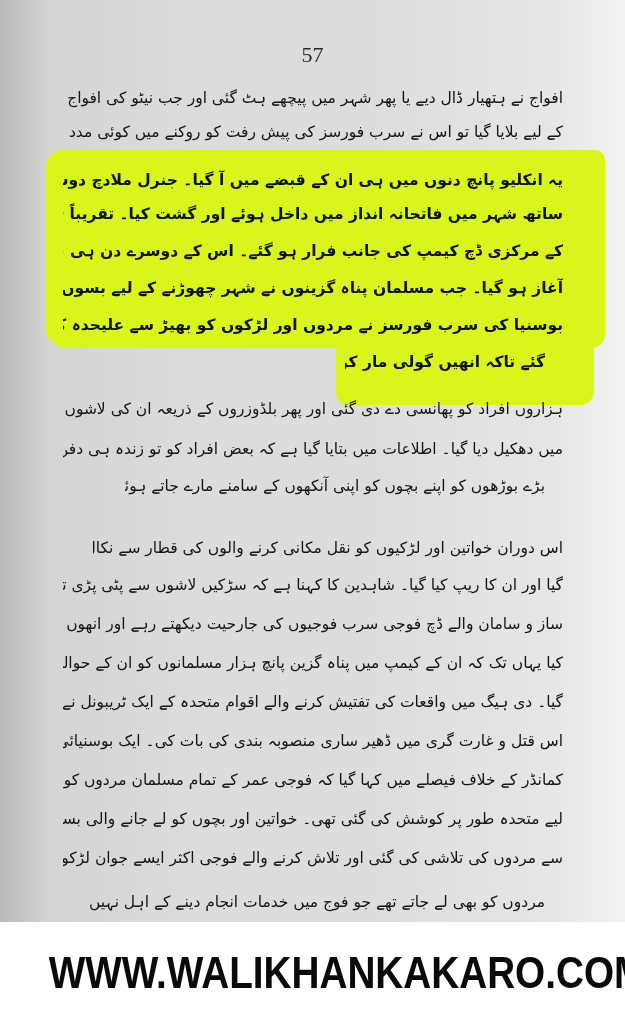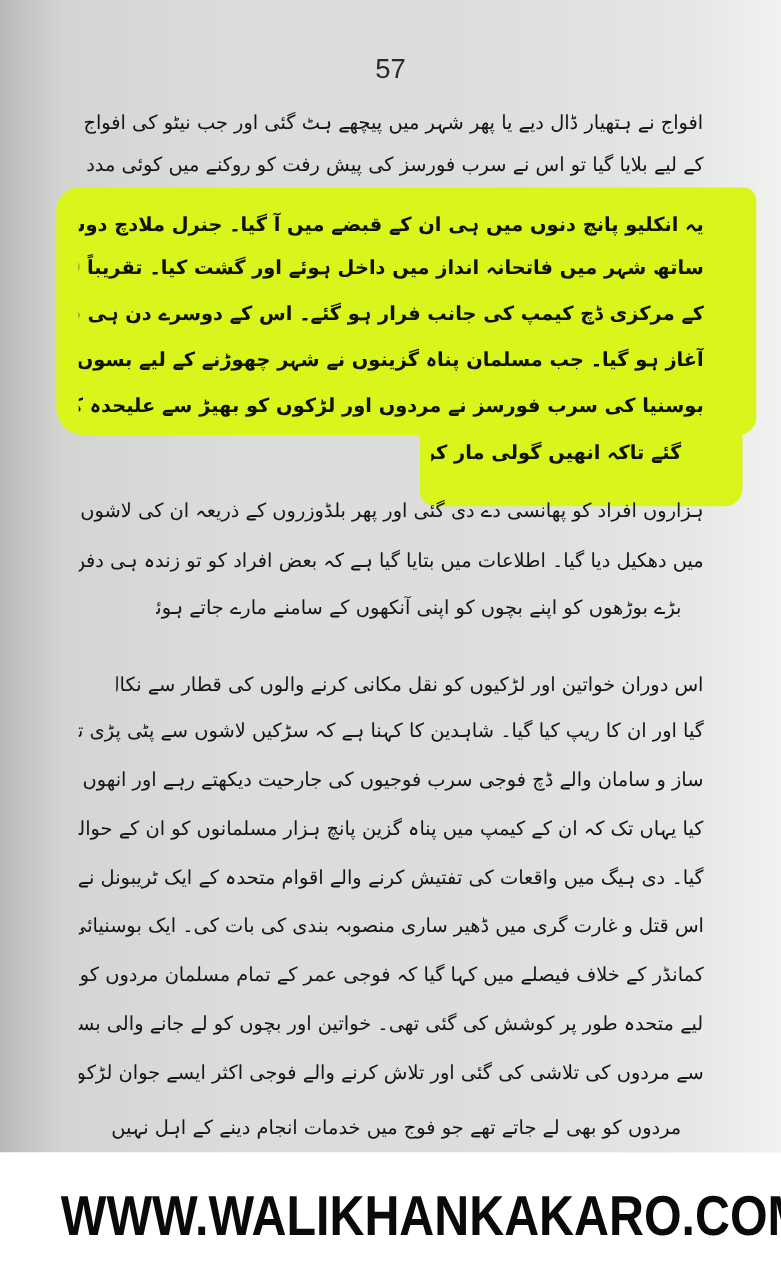--- a/index.html
+++ b/index.html
@@ -4,21 +4,21 @@
 <style>
   html, body { margin:0; padding:0; }
   body { width:625px; height:1024px; overflow:hidden; position:relative; background:#ffffff; font-family:"DejaVu Sans", sans-serif; }
   .page {
     position:absolute; left:0; top:0; width:625px; height:922px;
     background: linear-gradient(90deg, #b9bab7 0%, #d4d5d2 8%, #dcdcda 30%, #dddddc 60%, #e6e6e4 88%, #f2f2f1 100%);
     overflow:hidden;
   }
   .page-number {
     position:absolute; left:0; width:625px; top:42px; text-align:center;
-    font-family:Liberation Sans, sans-serif; font-size:22px; color:#2a2a2a;
+    font-family:Liberation Serif, serif; font-size:22px; color:#2a2a2a;
   }
   .hl {
     position:absolute; background:#d9f51c; border-radius:14px;
     filter: blur(0.6px);
   }
   .hl-main { left:45px; top:150px; width:560px; height:198px; border-radius:18px 10px 14px 22px; }
   .hl-tail { left:336px; top:335px; width:258px; height:70px; border-radius:6px 10px 14px 12px; }
   .lines { position:absolute; left:0; top:0; width:625px; }
   .line {
     position:absolute; right:62px; width:500px;

